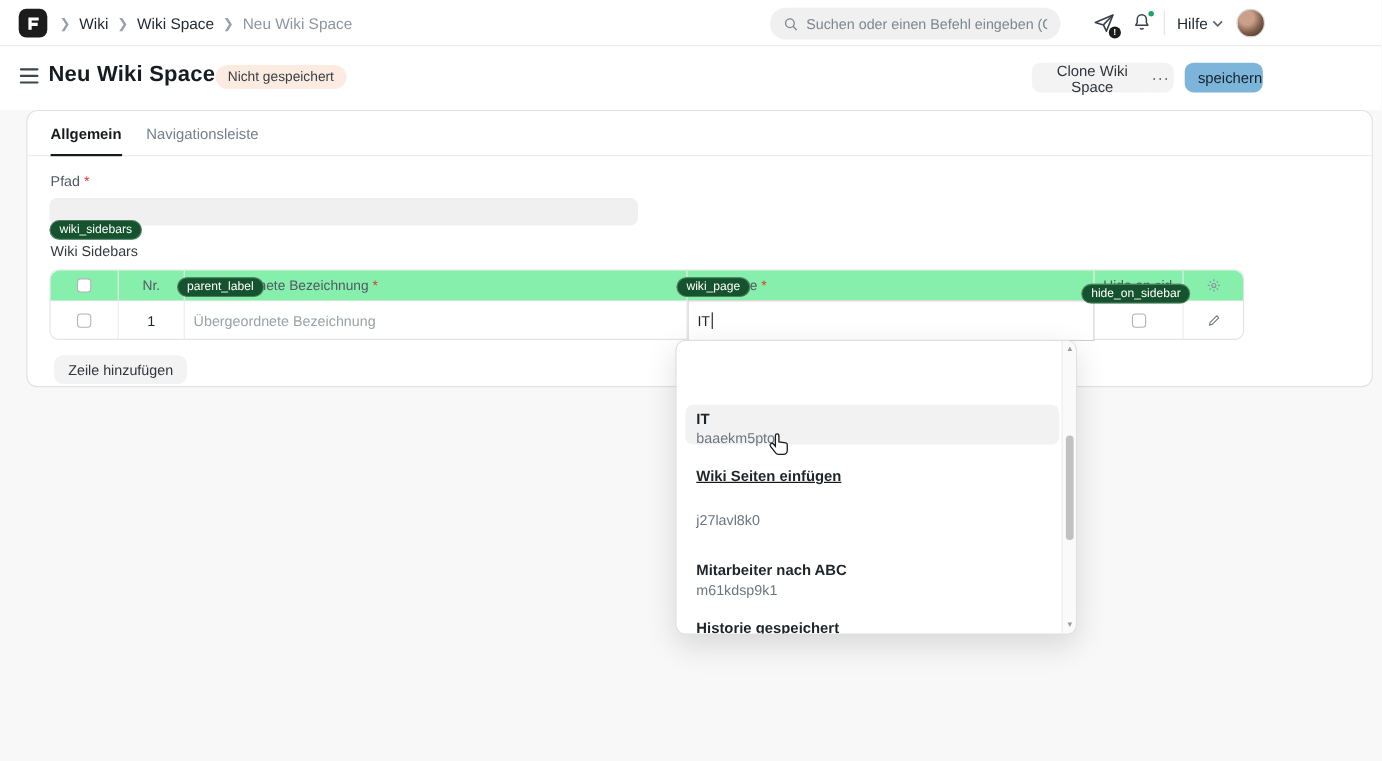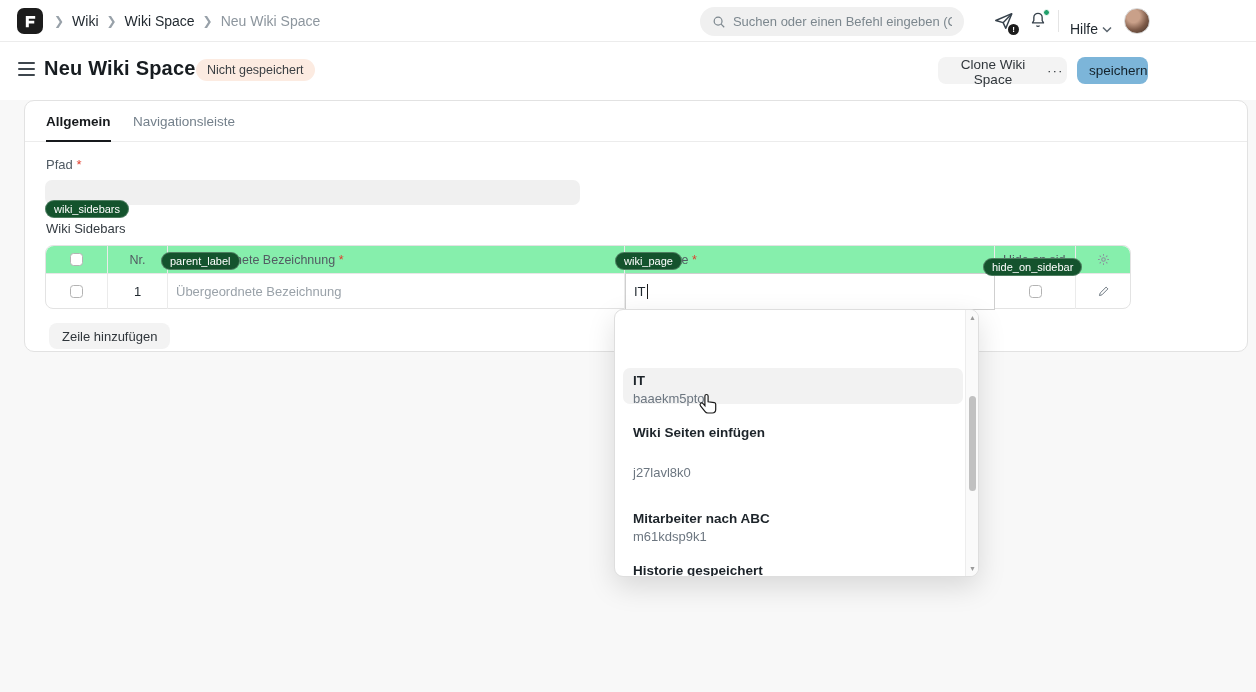--- a/index.html
+++ b/index.html
@@ -13,21 +13,21 @@
   .crumb-sep { color:#98a1a9; font-size:12px; }
   .crumb-link { color:#1f272e; cursor:pointer; }
   .crumb-current { color:#8d969e; }
   .search-pill { position:absolute; left:700px; top:7px; width:264px; height:29px; background:#f0f0f0; border-radius:15px; display:flex; align-items:center; gap:7px; padding:0 12px; }
   .search-pill input { border:none; outline:none; background:transparent; font-size:13px; color:#4c565e; width:220px; font-family:inherit; }
   .search-pill input::placeholder { color:#7c878e; }
   .nav-icon { position:absolute; top:10px; width:22px; height:22px; color:#36414b; }
   .send-badge { position:absolute; right:-4px; bottom:-3px; width:11px; height:11px; background:#1c1c1c; color:#fff; border-radius:50%; font-size:8px; line-height:11px; text-align:center; font-weight:bold; }
   .bell-dot { position:absolute; right:0px; top:-1px; width:7px; height:7px; border-radius:50%; background:#22a06b; border:1.5px solid #fff; }
   .nav-divider { position:absolute; left:1058px; top:10px; width:1px; height:22px; background:#e4e4e4; }
-  .help { position:absolute; left:1070px; top:8px; height:42px; display:flex; align-items:center; gap:4px; font-size:14px; color:#1f272e; cursor:pointer; }
+  .help { position:absolute; left:1070px; top:0; height:42px; display:flex; align-items:center; gap:4px; font-size:14px; color:#1f272e; cursor:pointer; }
   .avatar { position:absolute; left:1124px; top:8px; width:26px; height:26px; border-radius:50%; background:radial-gradient(circle at 35% 30%, #c9a089 0 28%, #7d5a48 60%, #3a2c24 100%); border:1px solid #d8d8d8; }
 
   
   .page-head { position:absolute; left:0; top:42px; width:1256px; height:58px; background:#fff; z-index:2; }
   .hamburger { position:absolute; left:18px; top:20px; width:17px; height:14px; display:flex; flex-direction:column; justify-content:space-between; cursor:pointer; }
   .hamburger span { display:block; height:1.6px; background:#3e464d; border-radius:1px; }
   .page-title { position:absolute; left:44px; top:15px; font-size:20px; font-weight:bold; color:#171c20; letter-spacing:.2px; }
   .status-badge { position:absolute; left:196px; top:17px; background:#fcebe1; color:#3a3f43; font-size:12.5px; padding:4px 11px; border-radius:12px; }
   .btn { position:absolute; top:15px; height:27px; border:none; border-radius:8px; background:#f3f3f3; color:#30363b; font-size:13.5px; font-family:inherit; cursor:pointer; padding:0 12px; }
   .btn-clone { left:938px; width:110px; }
@@ -208,21 +208,21 @@
 
   <div class="tooltip-pill" style="left:161px; top:252px;">parent_label</div>
   <div class="tooltip-pill" style="left:615px; top:252px;">wiki_page</div>
   <div class="tooltip-pill" style="left:983px; top:258px;">hide_on_sidebar</div>
 
   <div class="dropdown">
     <div class="dd-item hl" style="top:58px; height:36px;">
       <div class="dd-title">IT</div>
       <div class="dd-sub">baaekm5pto</div>
     </div>
-    <div class="dd-item" style="top:110px;">
+    <div class="dd-item" style="top:110px;text-decoration:underline;">
       <div class="dd-title">Wiki Seiten einfügen</div>
     </div>
     <div class="dd-item" style="top:147px;">
       <div class="dd-title"></div>
       <div class="dd-sub">j27lavl8k0</div>
     </div>
     <div class="dd-item" style="top:196px;">
       <div class="dd-title">Mitarbeiter nach ABC</div>
       <div class="dd-sub">m61kdsp9k1</div>
     </div>

